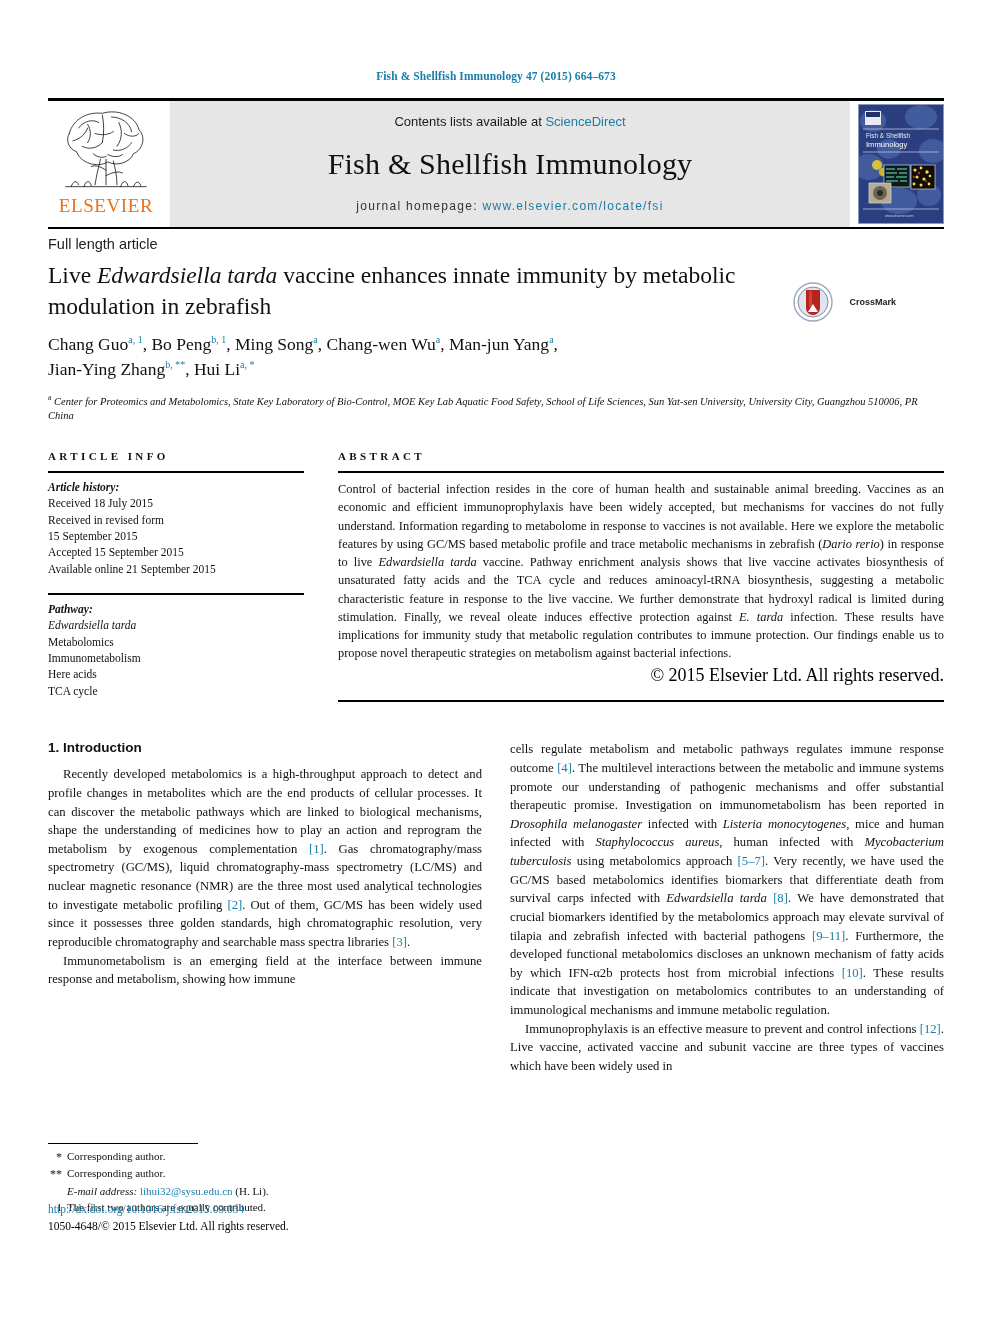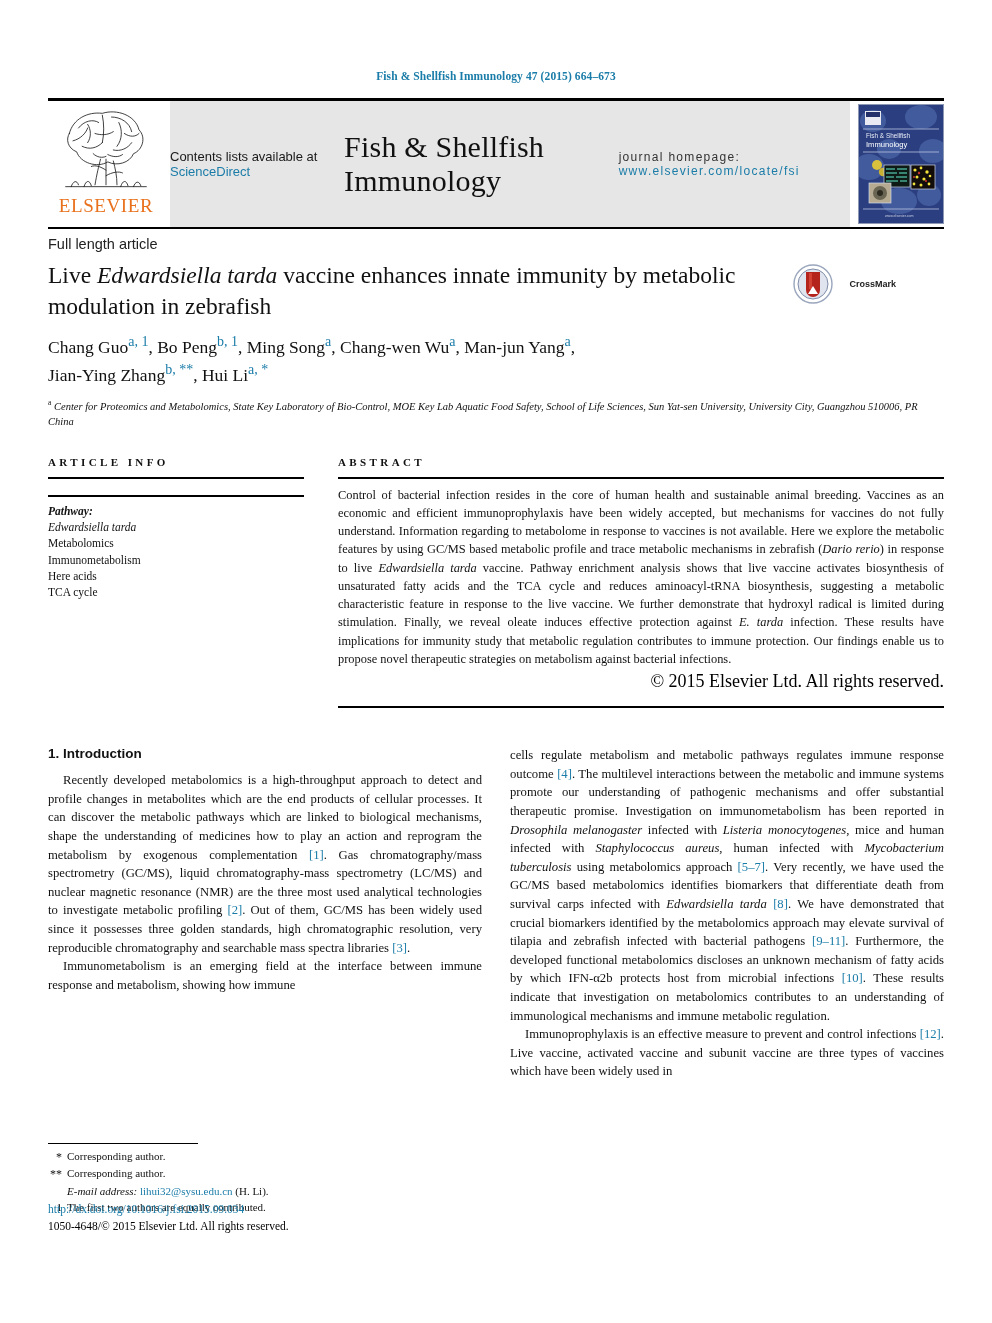--- a/index.html
+++ b/index.html
@@ -59,21 +59,21 @@
     font-size: 19px;
     letter-spacing: 0.6px;
     color: #E9711C;
     font-weight: normal;
     margin-top: 1px;
   }
   .journal-band {
     flex: 1 1 auto;
     background: #e6e6e6;
     display: flex;
-    flex-direction: row;
+    flex-direction: column;
     align-items: center;
     justify-content: space-between;
     padding: 13px 0 14px 0;
     margin-left: 6px;
     margin-right: 8px;
   }
   .contents-line {
     font-family: "Liberation Sans", sans-serif;
     font-size: 13px;
     color: #1a1a1a;
@@ -104,21 +104,21 @@
 
   .art-type {
     margin: 7px 48px 0 48px;
     font-family: "Liberation Sans", sans-serif;
     font-size: 14.5px;
     color: #222;
   }
   .title-row {
     margin: 8px 48px 0 48px;
     display: flex;
-    align-items: flex-start;
+    align-items: flex-end;
   }
   .paper-title {
     flex: 1 1 auto;
     font-family: "Liberation Serif", serif;
     font-size: 23.5px;
     line-height: 1.32;
     font-weight: normal;
     color: #111;
     margin: 0;
     max-width: 740px;
@@ -141,21 +141,21 @@
     color: #222;
   }
 
   .authors {
     margin: 10px 48px 0 48px;
     font-family: "Liberation Serif", serif;
     font-size: 17.5px;
     line-height: 1.45;
     color: #111;
   }
-  .authors sup { font-size: 14px; color: #1a7ca8; vertical-align: super; }
+  .authors sup { font-size: 10px; color: #1a7ca8; vertical-align: super; }
   .affils {
     margin: 10px 48px 0 48px;
     font-family: "Liberation Serif", serif;
     font-style: italic;
     font-size: 10.5px;
     line-height: 1.42;
     color: #111;
   }
   .affils sup { font-style: normal; font-size: 7.5px; vertical-align: super; }
   .affil-block { margin: 0; }
@@ -393,20 +393,28 @@
 
   <div class="affils">
     <p class="affil-block"><sup>a</sup> <span>Center for Proteomics and Metabolomics, State Key Laboratory of Bio-Control, MOE Key Lab Aquatic Food Safety, School of Life Sciences, Sun Yat-sen University, University City, Guangzhou 510006, PR China</span></p>
   </div>
 
   <div class="info-abstract">
 
     <div class="col-info">
       <div class="sec-head">ARTICLE INFO</div>
       <div class="hr-blk"></div>
+      <div class="info-block">
+        <div class="lead">Article history:</div>
+        <div>Received 18 July 2015</div>
+        <div>Received in revised form</div>
+        <div>15 September 2015</div>
+        <div>Accepted 15 September 2015</div>
+        <div>Available online 21 September 2015</div>
+      </div>
       <div class="info-spacer"></div>
       <div class="hr-blk"></div>
       <div class="info-block">
         <div class="lead">Pathway:</div>
         <div class="kw-line" style="font-style:italic">Edwardsiella tarda</div>
         <div class="kw-line">Metabolomics</div>
         <div class="kw-line">Immunometabolism</div>
         <div class="kw-line">Here acids</div>
         <div class="kw-line">TCA cycle</div>
       </div>

